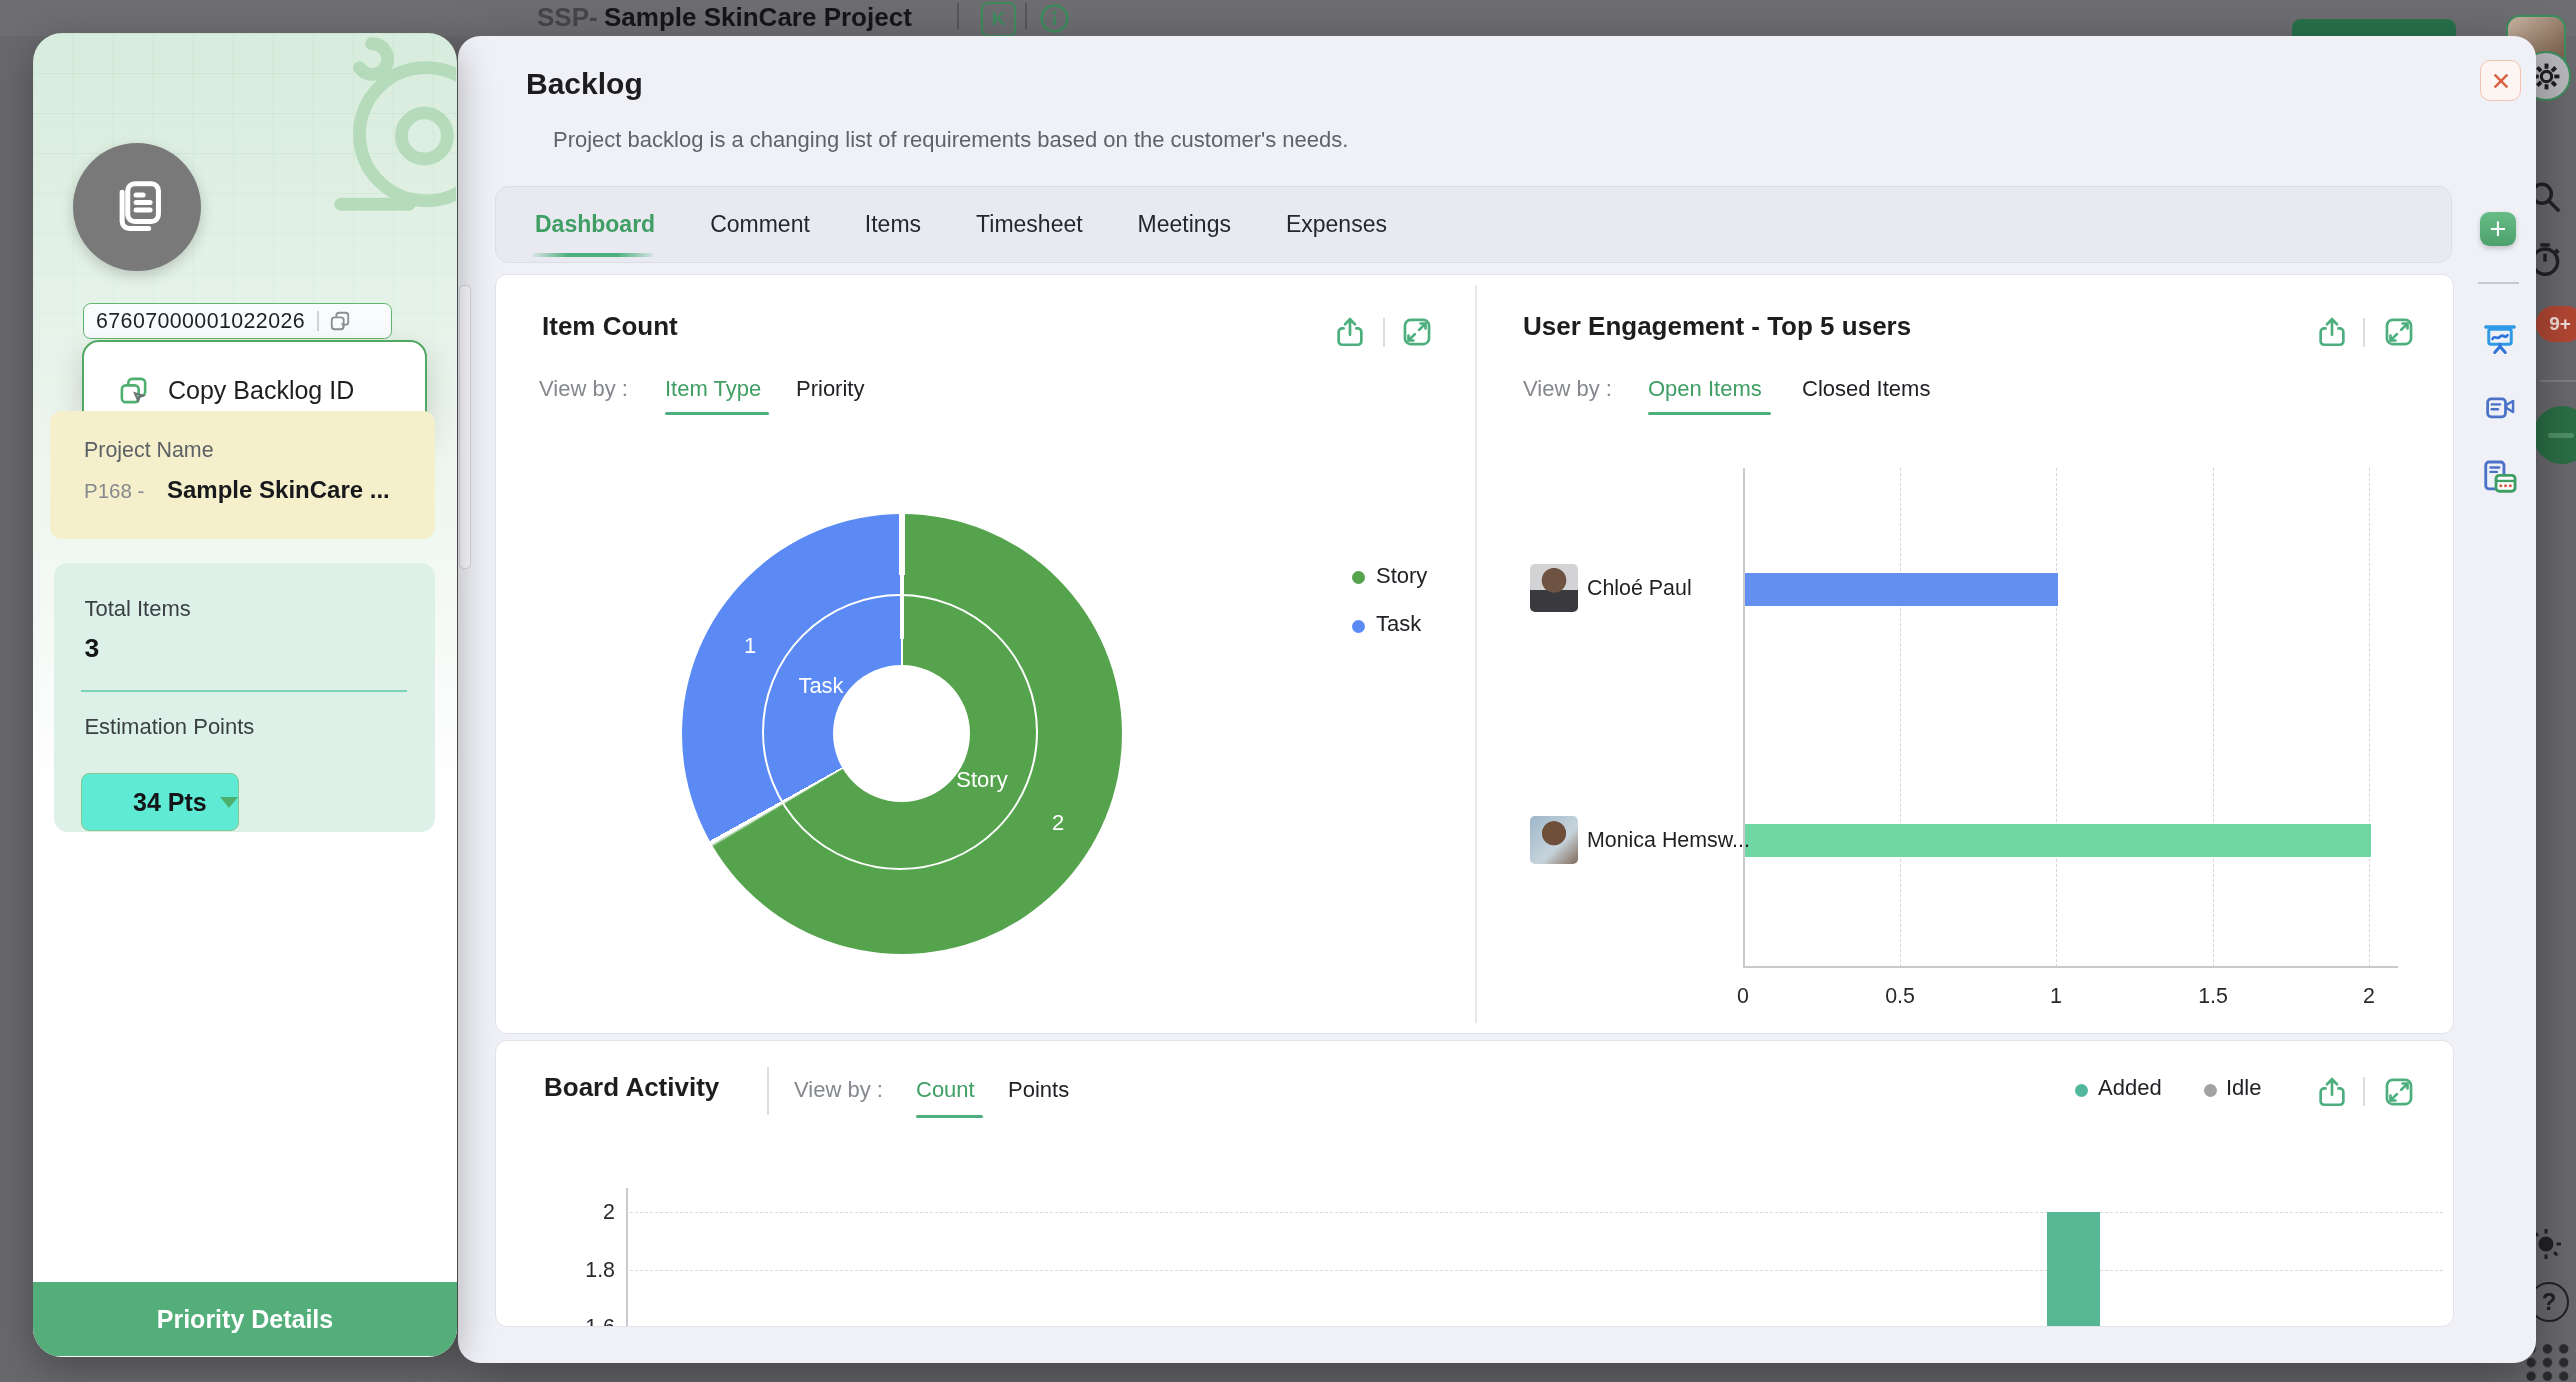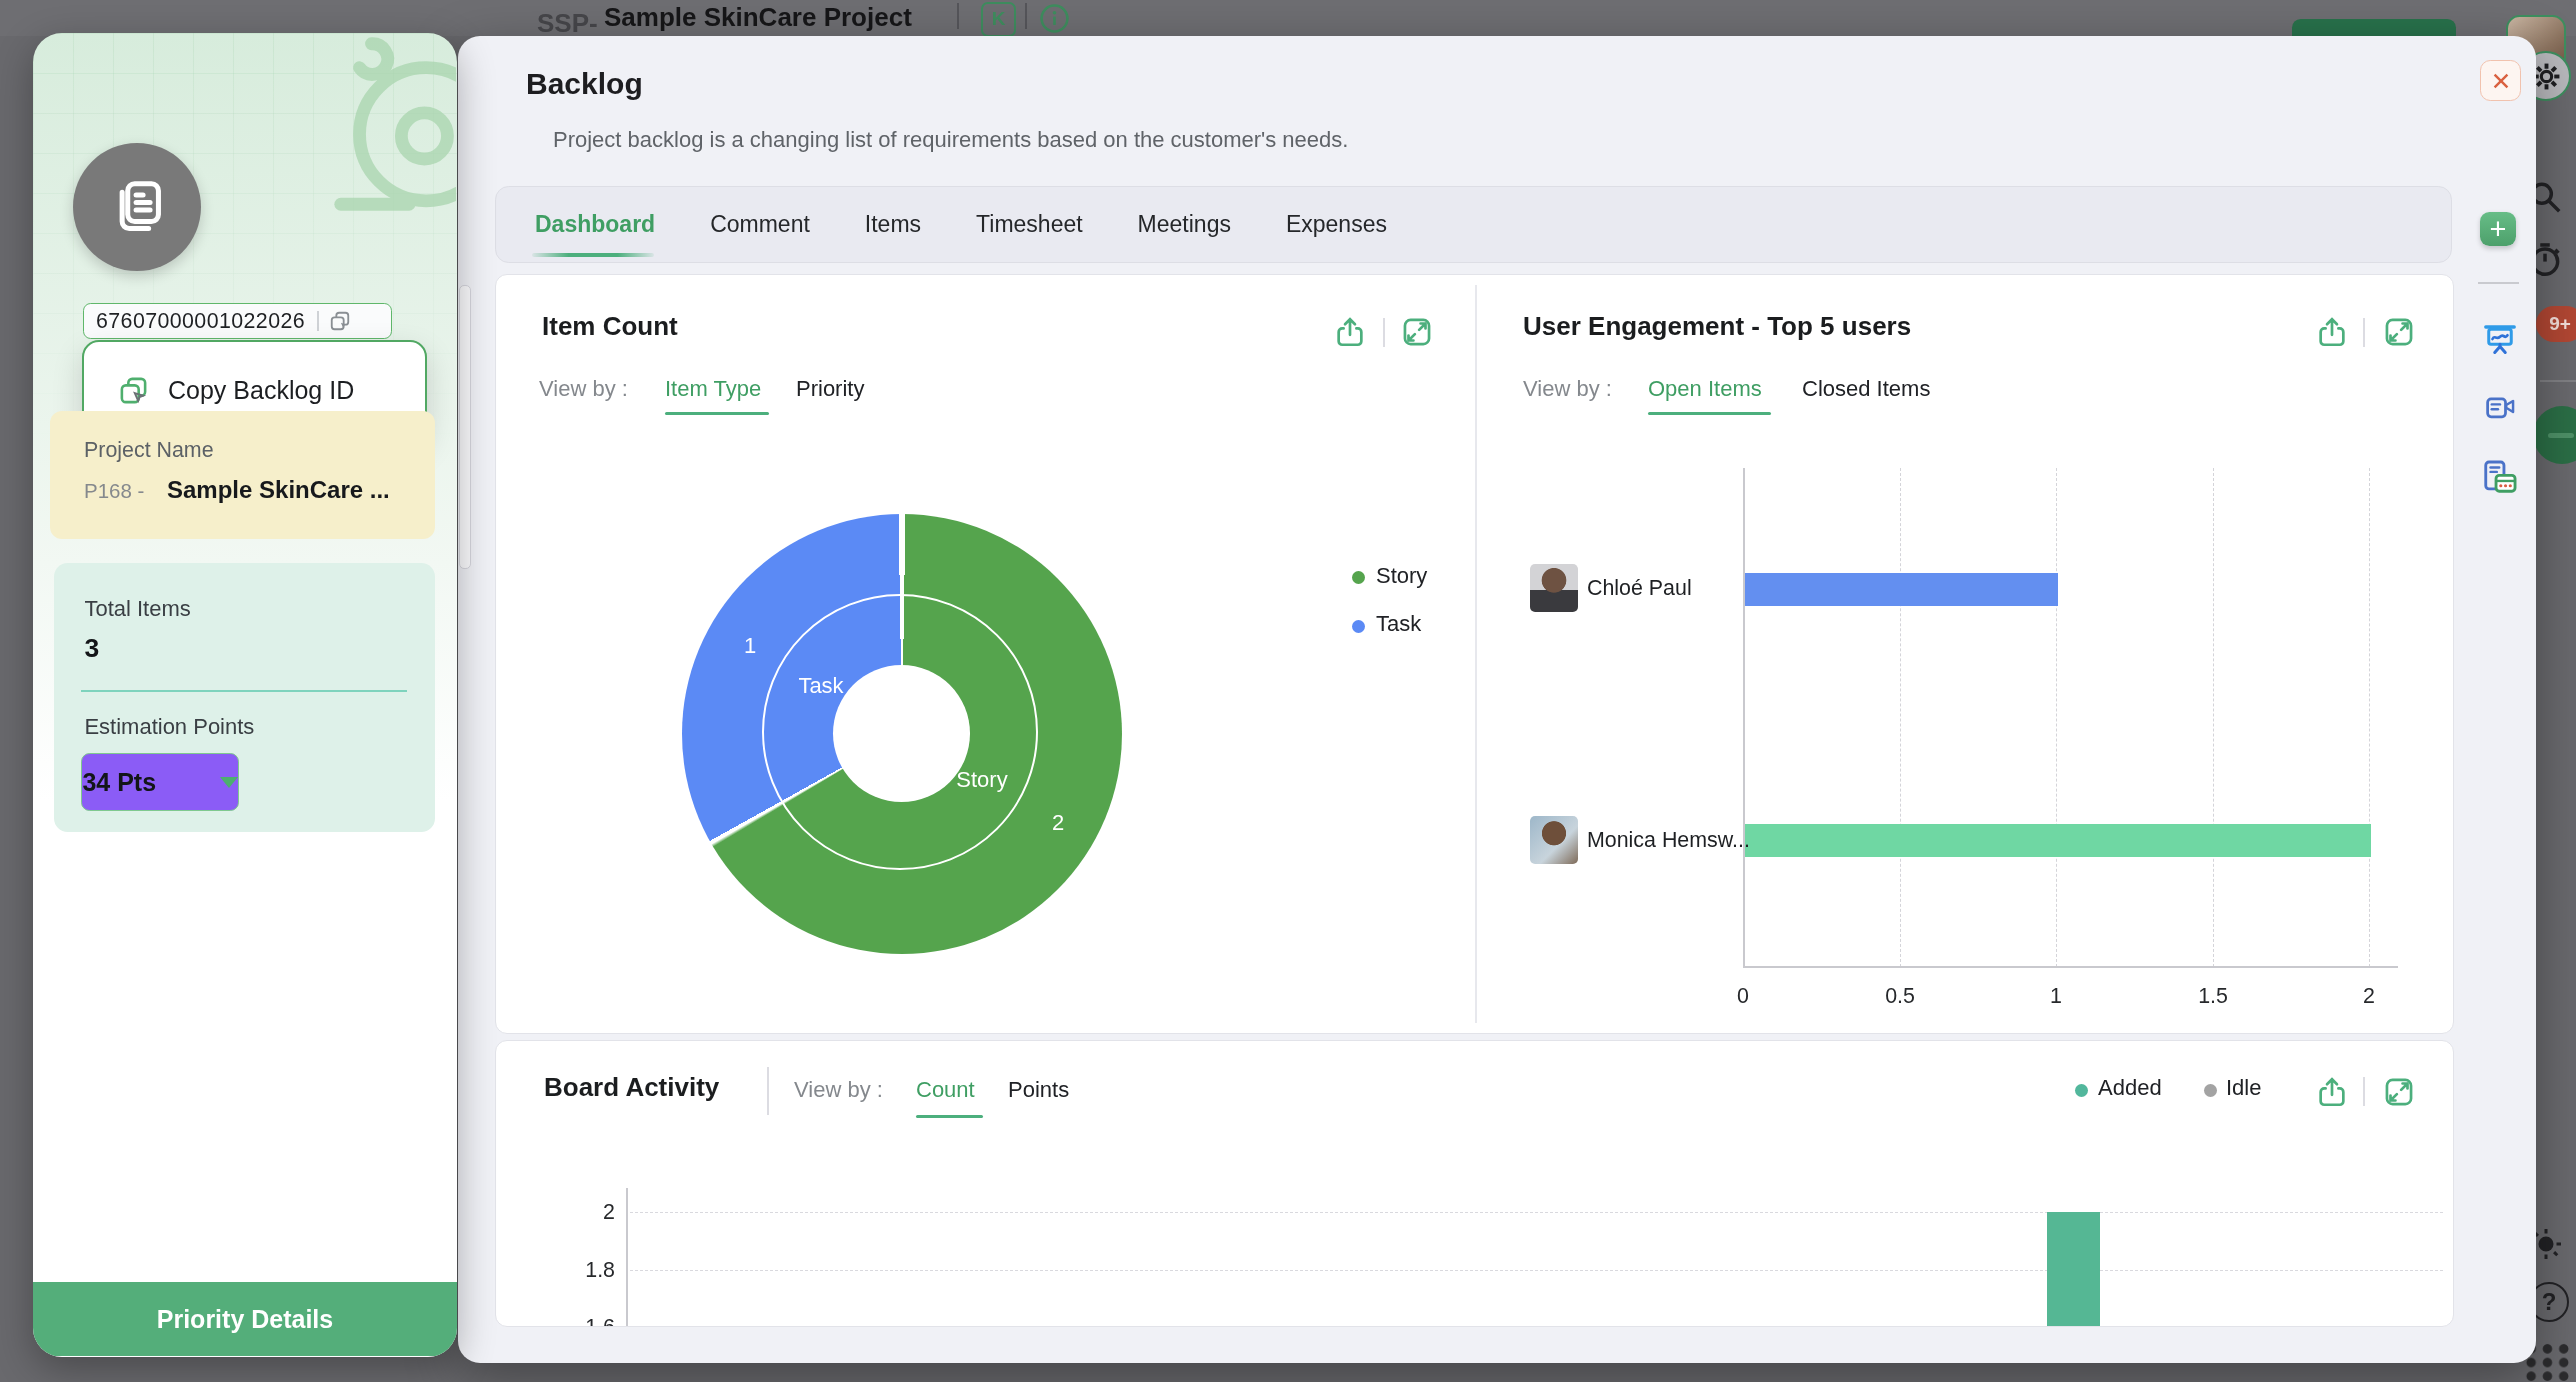--- a/index.html
+++ b/index.html
@@ -57,32 +57,32 @@
   .popup{background:#ffffff;border:2.6px solid #51a863;border-radius:17px;box-shadow:0 12px 31px rgba(0,0,0,.16);display:flex;align-items:center;}
   .popup-label{font-size:25px;color:#1c1e21;}
   .proj-block{background:#f6efcb;border-radius:12px;}
   .proj-label{font-size:21.4px;color:#5c6166;}
   .proj-code{font-size:20.5px;color:#85898d;}
   .proj-name{font-size:24px;font-weight:bold;color:#17191c;}
   .mint{background:#def1e9;border-radius:13.7px;}
   .mint-label{font-size:22px;color:#3a3f44;}
   .mint-value{font-size:26.5px;font-weight:bold;color:#131518;}
   .mint-div{height:1.7px;background:#7ed3bd;}
-  .pts-box{border:1.7px solid #7fc98f;border-radius:8.6px;background:#8b5cf6;display:flex;align-items:center;justify-content:space-between;gap:13.7px;}
+  .pts-box{border:1.7px solid #7fc98f;border-radius:8.6px;background:#5eead4;display:flex;align-items:center;justify-content:flex-end;gap:13.7px;margin-top:20px;}
   .pts-text{font-size:25px;font-weight:bold;color:#131518;}
   .caret{width:0;height:0;border-left:9.4px solid transparent;border-right:9.4px solid transparent;border-top:11px solid #4caf6e;}
   .details-btn{background:#54ae7a;color:#ffffff;font-size:25px;font-weight:bold;display:flex;align-items:center;justify-content:center;border-radius:0 0 20.5px 20.5px;cursor:pointer;}
 </style>
 </head>
 <body>
 
 <div class="screen">
 
   <div class="abs topband"></div>
-  <div class="abs apptitle-prefix" style="left:537px;top:1.7px;margin-top:6px;">SSP-</div>
+  <div class="abs apptitle-prefix" style="left:537px;top:1.7px;">SSP-</div>
   <div class="abs apptitle" style="left:604px;top:1.7px;">Sample SkinCare Project</div>
   <div class="abs dimdiv" style="left:957px;"></div>
   <div class="abs kbadge" style="left:981px;">K</div>
   <div class="abs dimdiv" style="left:1025px;"></div>
   <svg class="abs" style="left:1039px;top:3.4px;" width="31" height="31" viewBox="0 0 24 24">
       <circle cx="12" cy="12" r="10" fill="none" stroke="#3e8d5e" stroke-width="2"></circle>
       <line x1="12" y1="10.5" x2="12" y2="17" stroke="#3e8d5e" stroke-width="2"></line>
       <circle cx="12" cy="7.5" r="1.4" fill="#3e8d5e"></circle>
     </svg>
   <div class="abs" style="left:2292px;top:19px;width:164px;height:17px;background:#28714b;border-radius:8.6px 8.6px 0 0;"></div>

